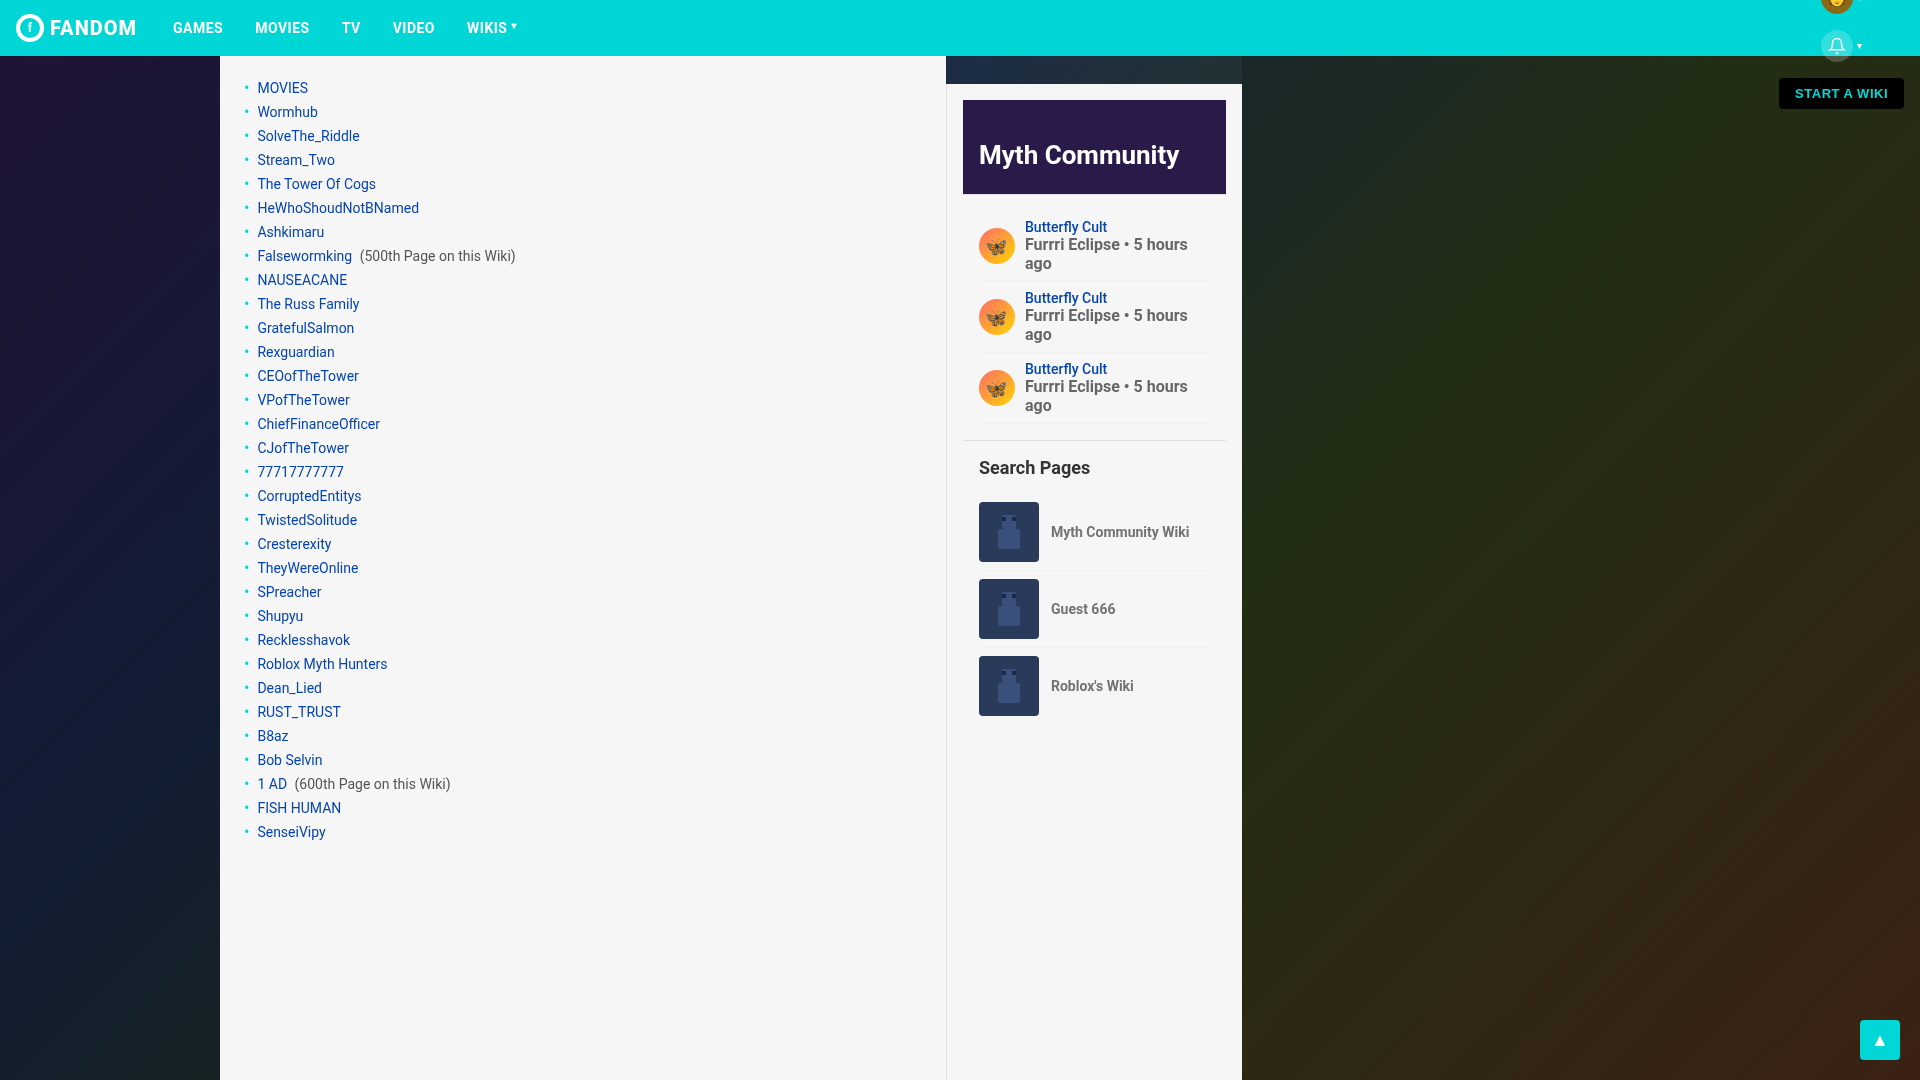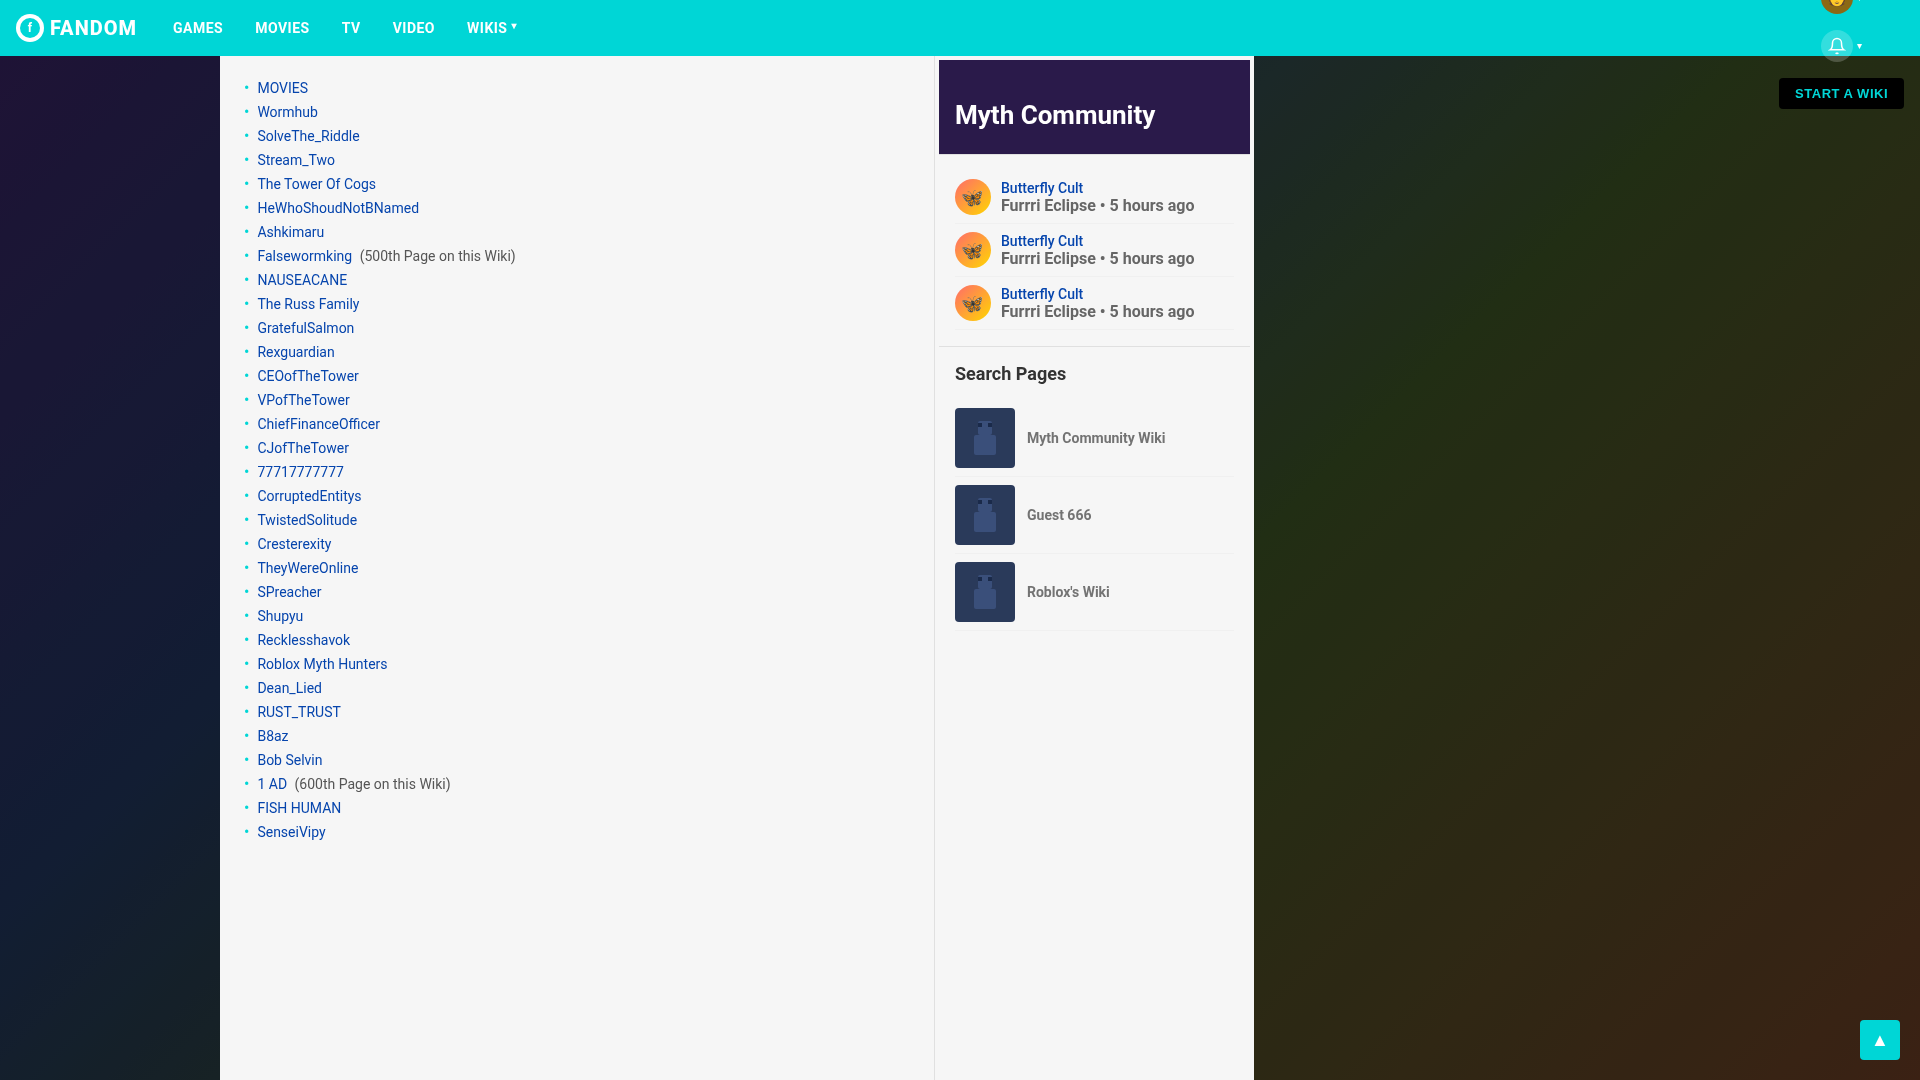--- a/index.html
+++ b/index.html
@@ -188,25 +188,26 @@
     }
 
     .content-note {
       color: #555;
       font-size: 14px;
       margin-left: 4px;
     }
 
     
     .right-sidebar {
-      width: 320px;
+      width: 296px;
       flex-shrink: 0;
       background: #f6f6f6;
       border-left: 1px solid #e0e0e0;
-      padding: 4px;
+      padding: 16px;
+      margin-top: 28px;
     }
 
     
     .recent-section {
       padding: 16px;
       border-bottom: 1px solid #e0e0e0;
     }
 
     .activity-item {
       display: flex;

